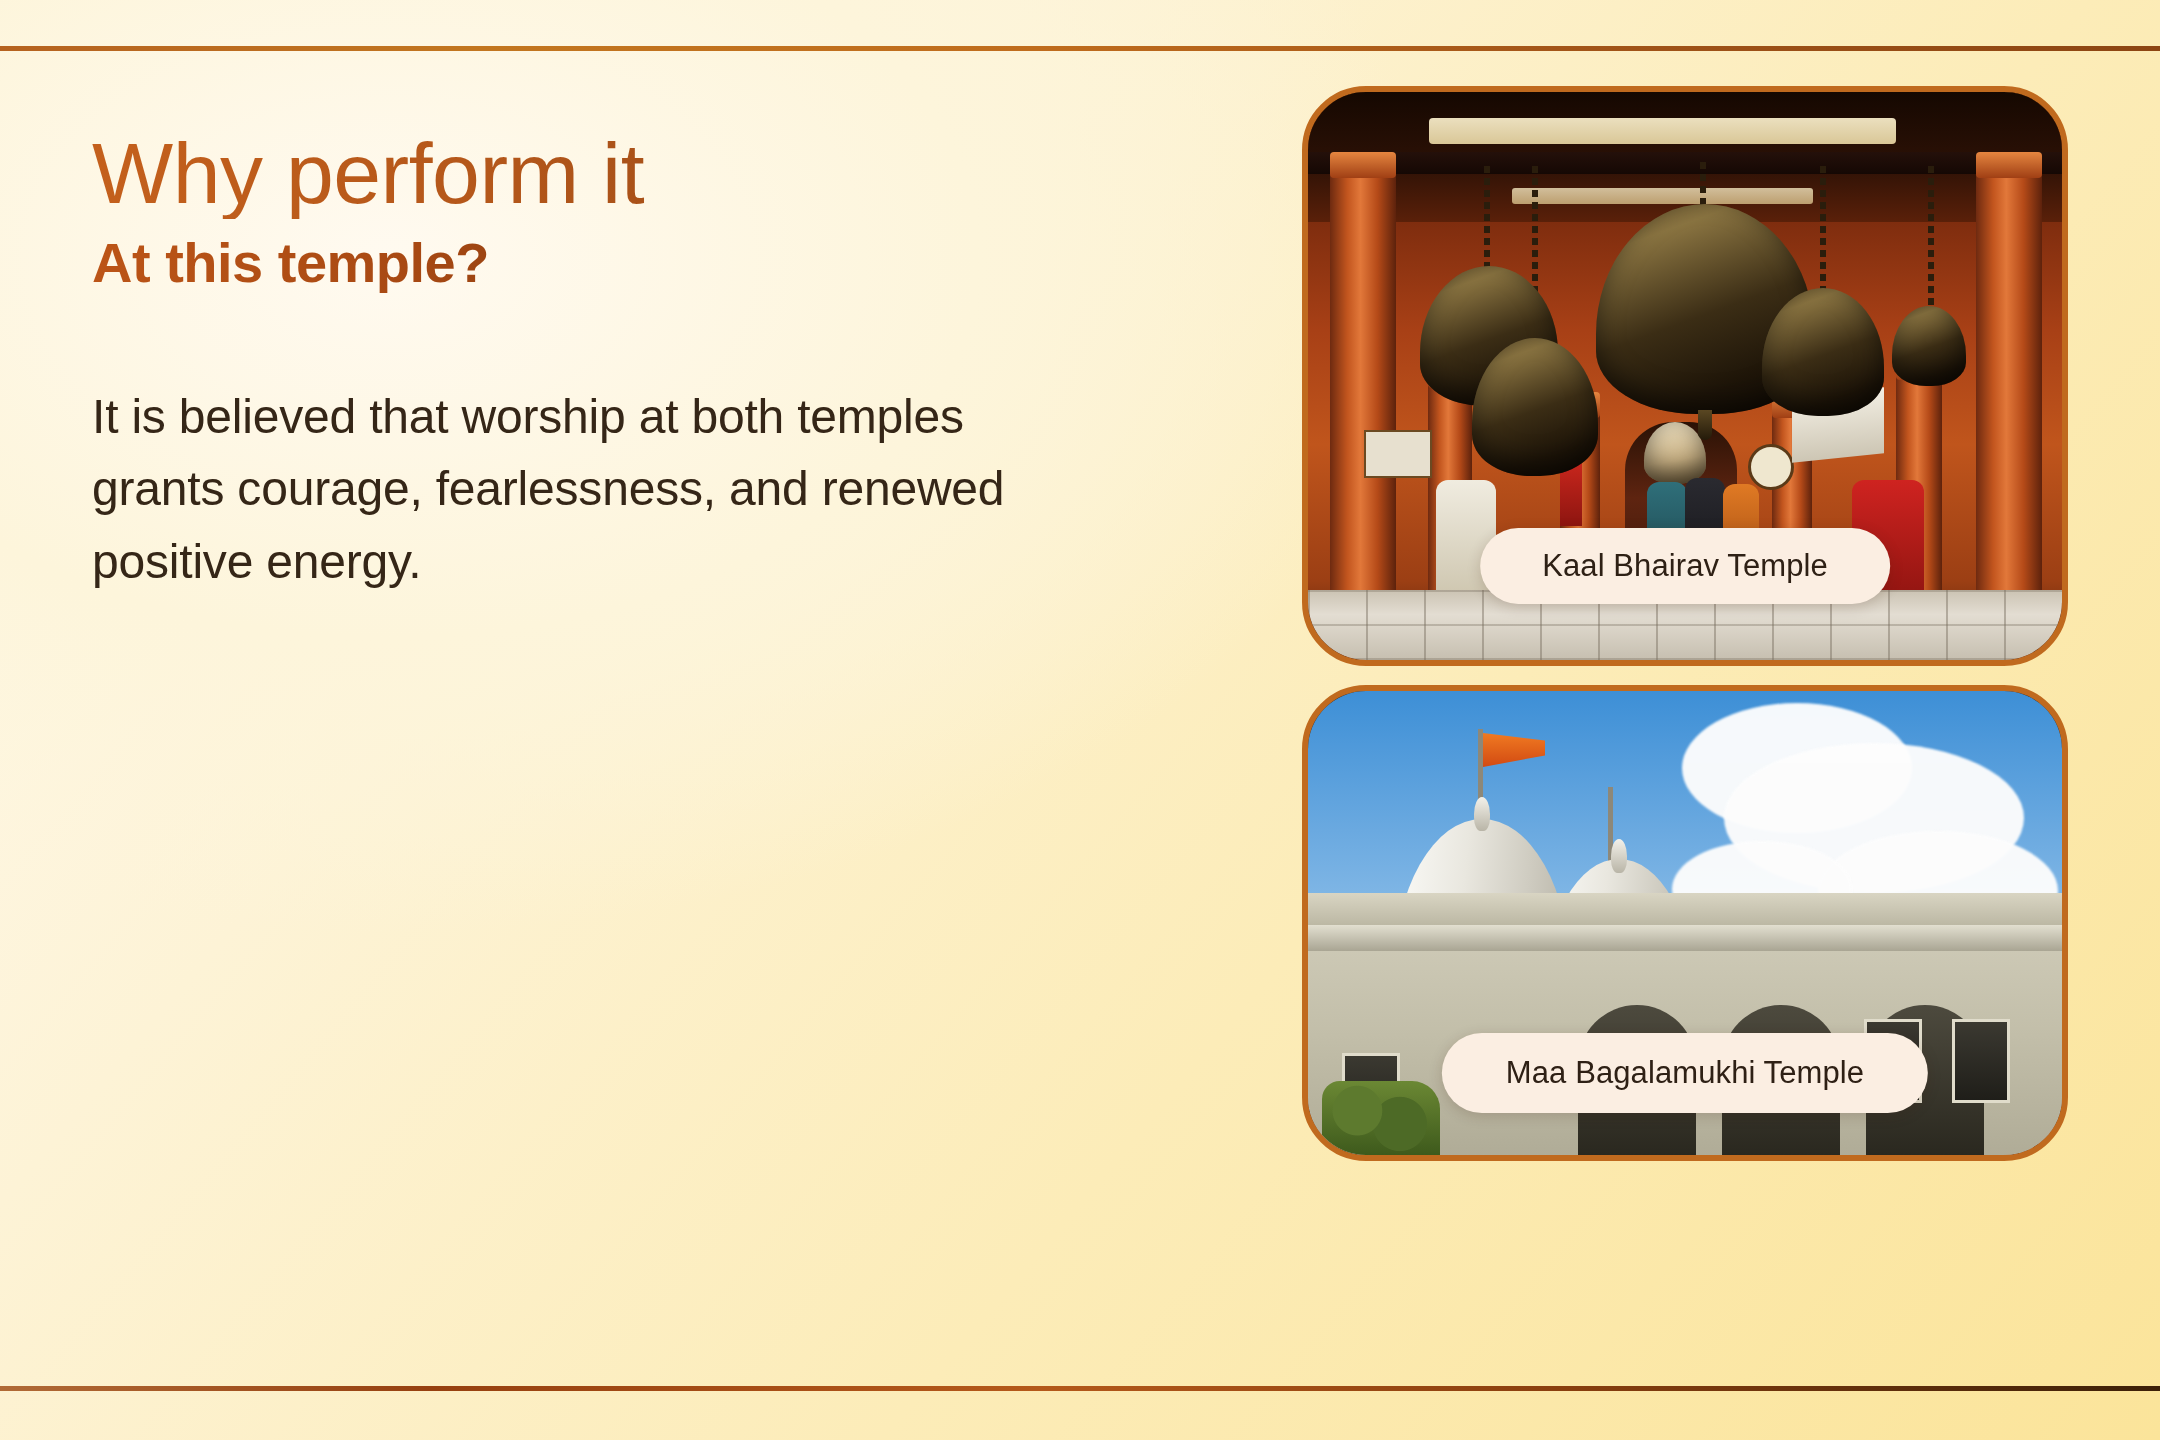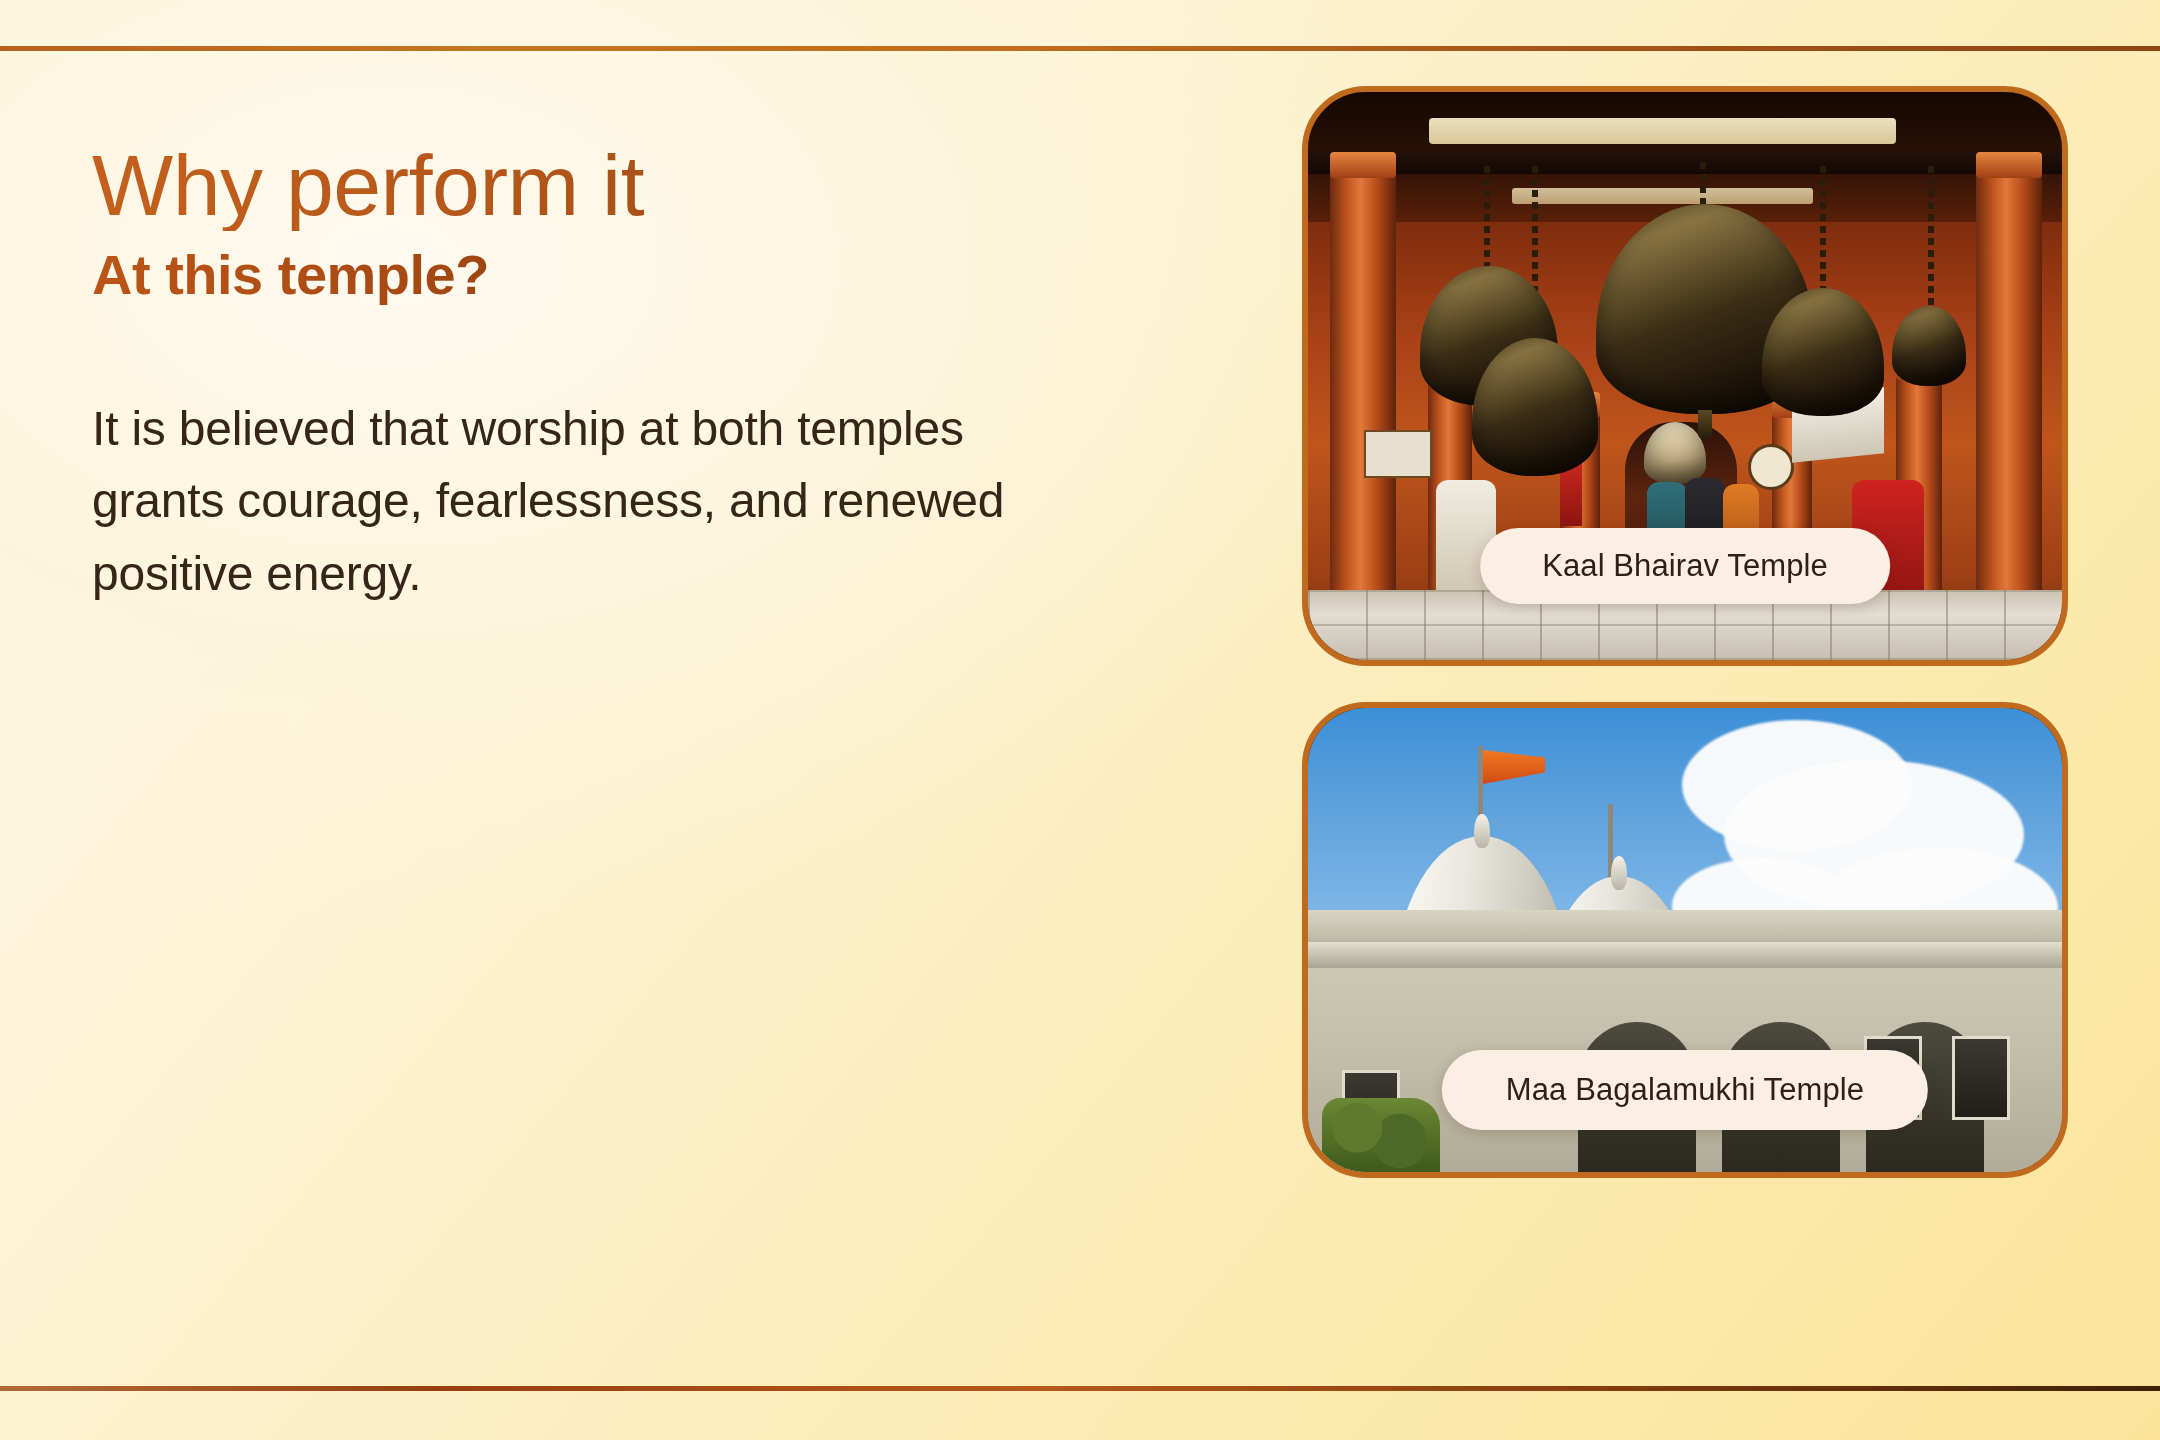--- a/index.html
+++ b/index.html
@@ -32,21 +32,21 @@
   }
   .rule-bottom {
     top: 1386px;
     background: linear-gradient(90deg,#b06a36 0%, #96400f 20%, #b4591a 48%, #8a3f0e 72%, #3c2008 100%);
   }
 
   
   .left-col {
     position: absolute;
     left: 92px;
-    top: 140px;
+    top: 128px;
     width: 1000px;
   }
   .heading {
     margin: 0;
     line-height: 1.06;
     letter-spacing: -0.5px;
   }
   .head-line-1 {
     display: block;
     font-size: 86px;
@@ -97,21 +97,21 @@
   .photo-frame::before {
     content: "";
     position: absolute;
     inset: -6px;
     border: 6px solid #c06a1e;
     border-radius: 64px;
     pointer-events: none;
     z-index: 6;
     box-sizing: border-box;
   }
-  .frame-1 { height: 580px; margin-bottom: 36px; }
+  .frame-1 { height: 580px; margin-bottom: 19px; }
   .frame-2 { height: 476px; }
 
   .photo-art {
     position: absolute;
     inset: 0;
     overflow: hidden;
   }
 
   
   .kb-bg {

